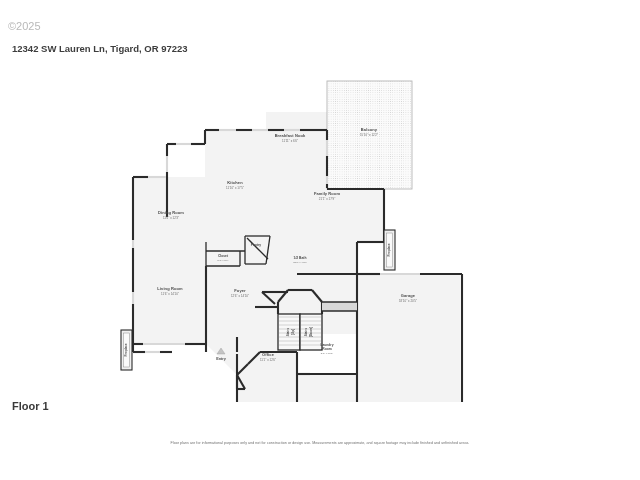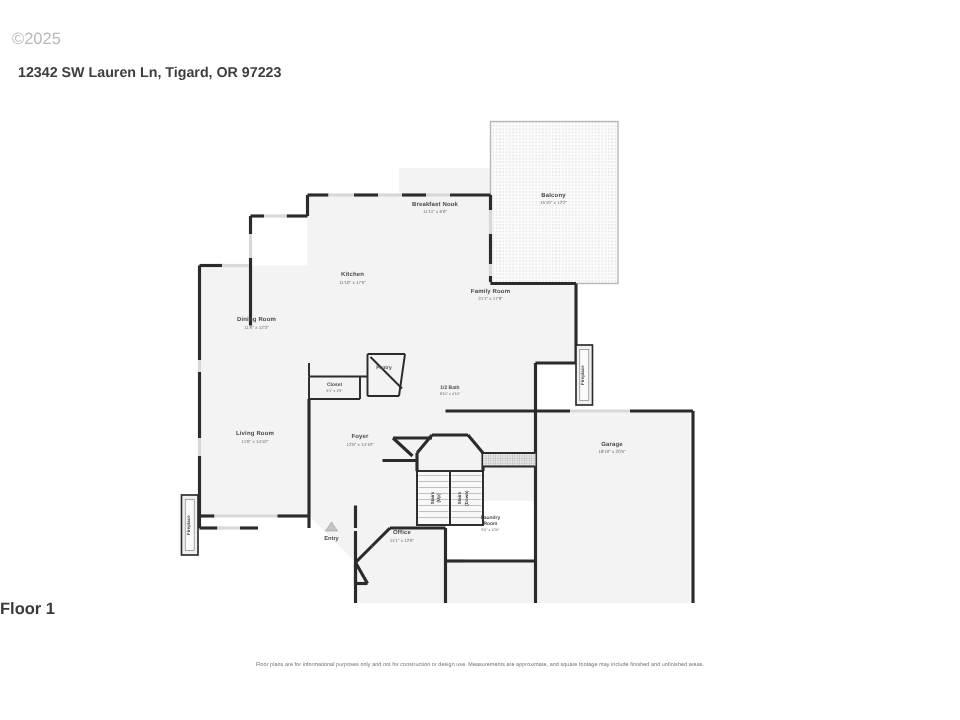--- a/index.html
+++ b/index.html
@@ -40,21 +40,21 @@
     font-weight: bold;
     color: #3d3d3d;
     white-space: nowrap;
     z-index: 4;
     margin-top: 16px;
   }
 
   
   #floor-label {
     position: absolute;
-    left: 0; top: 400px;
+    left: 12px; top: 400px;
     font-size: 11px;
     font-weight: bold;
     color: #3a3a3a;
   }
 
   
   #disclaimer {
     position: absolute;
     left: 0; top: 441px;
     width: 640px;

